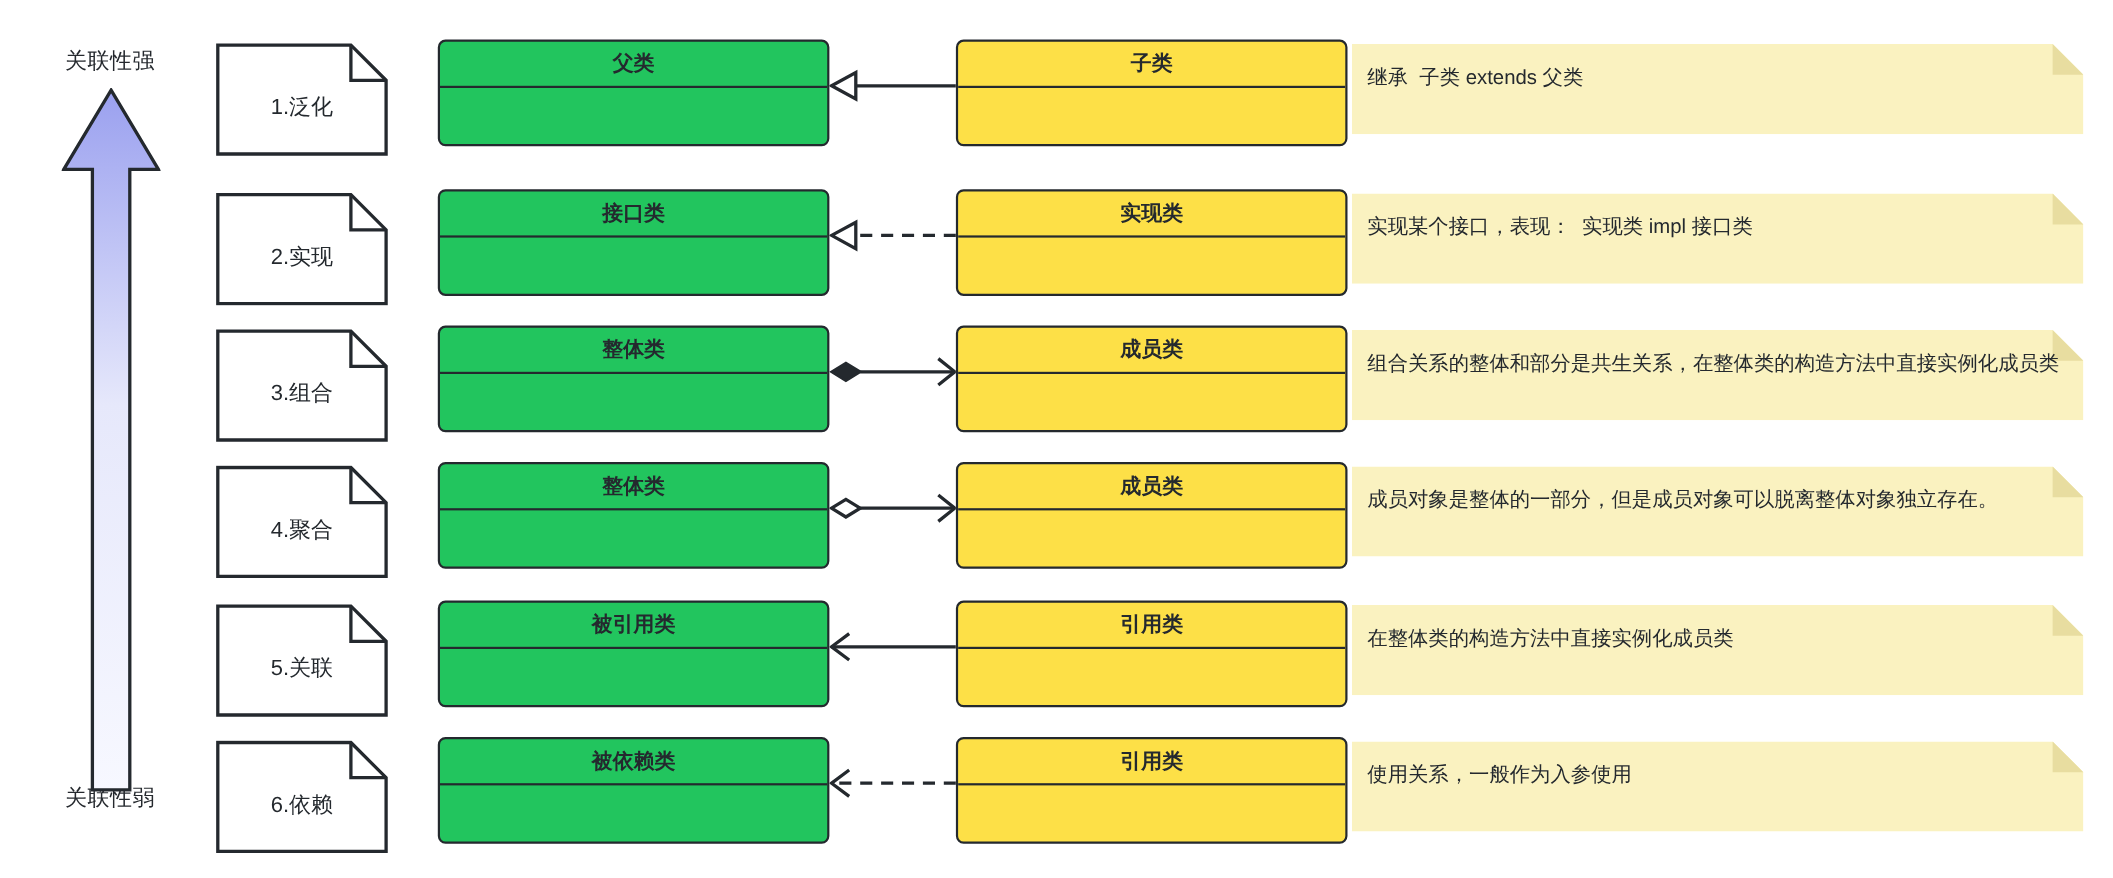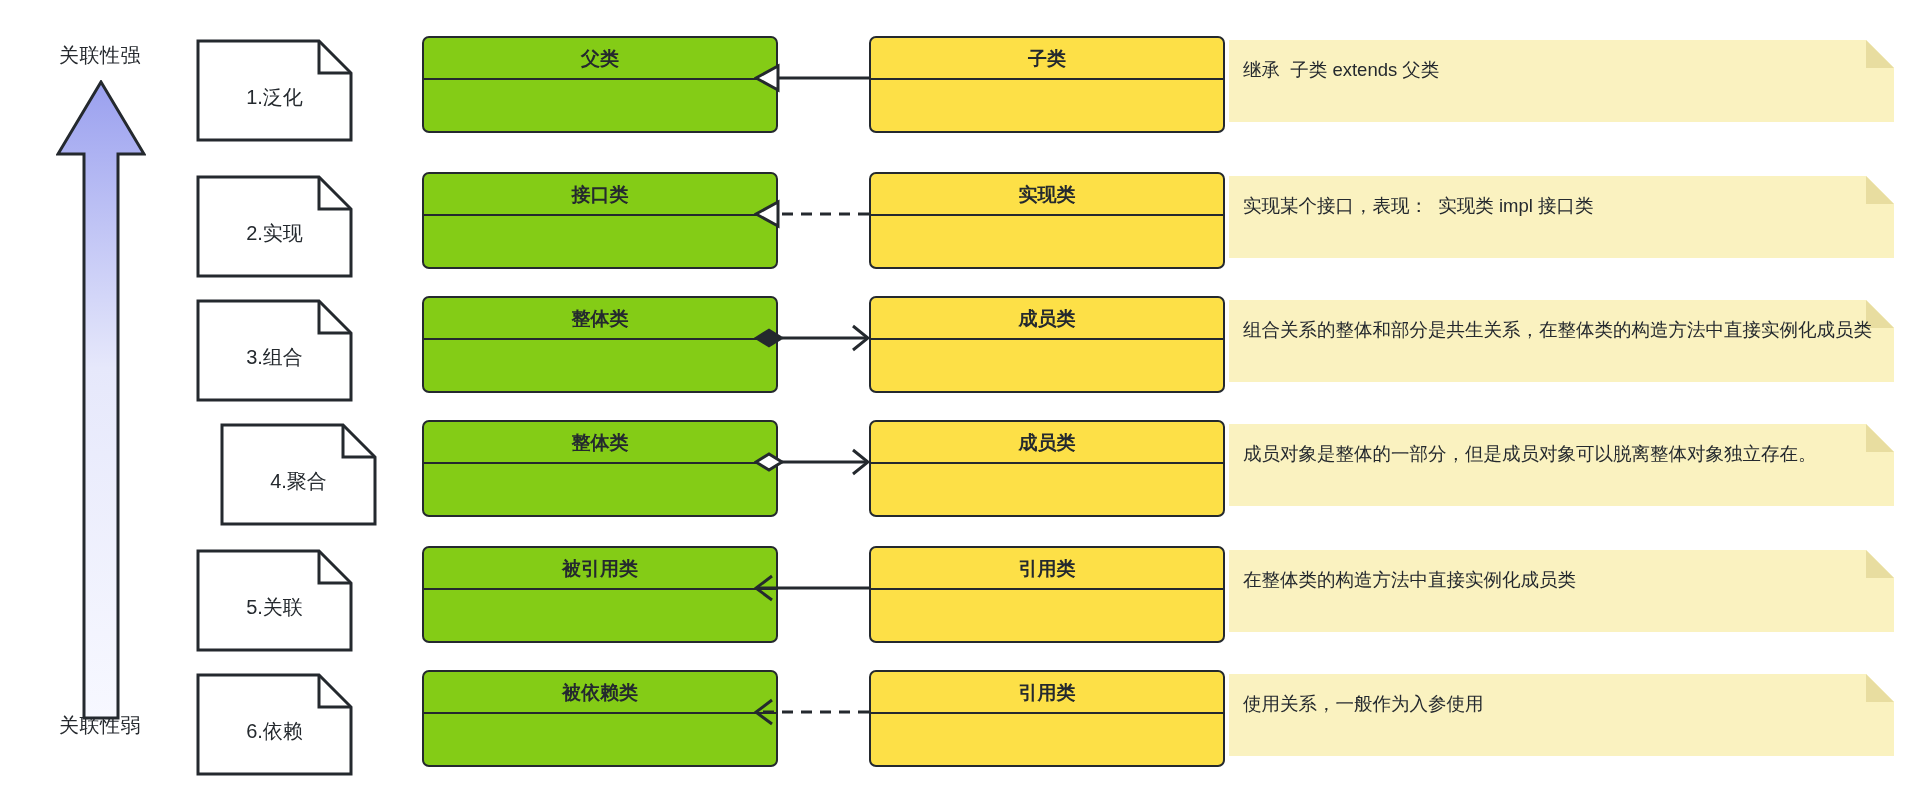--- a/index.html
+++ b/index.html
@@ -33,21 +33,21 @@
     display:flex;align-items:center;justify-content:center;
     font-size:20px;color:#24292e;padding-top:14px;box-sizing:border-box;
   }
 
   
   .umlbox{
     position:absolute;width:356px;height:97px;
     border:2.5px solid #24292e;border-radius:7px;
     box-sizing:border-box;overflow:hidden;
   }
-  .umlbox.src{background:#84cc16;margin-left:24px;}
+  .umlbox.src{background:#22c55e;}
   .umlbox.dst{background:#fde047;}
   .umlbox .title{
     height:42px;line-height:42px;text-align:center;
     font-size:19px;font-weight:bold;color:#24292e;
     border-bottom:2.5px solid #24292e;box-sizing:border-box;
   }
   .umlbox .body{height:100%;}
 
   
   .conn{position:absolute;}
@@ -155,21 +155,21 @@
           <polygon points="2,20 15,12 28,20 15,28" fill="#24292e" stroke="#24292e" stroke-width="2.5" stroke-linejoin="miter"></polygon>
           <polyline points="99,8 114,20 99,32" fill="none" stroke="#24292e" stroke-width="3" stroke-linejoin="miter" stroke-linecap="butt"></polyline>
         </svg></div>
       <div class="note" style="left: 1229px; top: 300px;">
         <svg width="665" height="82" viewBox="0 0 665 82">
           <path d="M0,0 L637,0 L665,28 L665,82 L0,82 Z" fill="#faf2c0"></path>
           <path d="M637,0 L665,28 L637,28 Z" fill="#e8dda0"></path>
         </svg>
         <div class="ntext">组合关系的整体和部分是共生关系，在整体类的构造方法中直接实例化成员类</div>
       </div>
-      <div class="doccard" style="left: 196px; top: 423px; margin-left: 24px;">
+      <div class="doccard" style="left: 196px; top: 423px;">
         <svg width="157" height="103" viewBox="0 0 157 103">
           <path d="M2,2 L123,2 L155,34 L155,101 L2,101 Z" fill="#ffffff" stroke="#24292e" stroke-width="3" stroke-linejoin="miter"></path>
           <path d="M123,2 L123,34 L155,34" fill="none" stroke="#24292e" stroke-width="3" stroke-linejoin="miter"></path>
         </svg>
         <div class="doctext">4.聚合</div>
       </div>
       <div class="umlbox src" style="left: 398px; top: 420px;">
         <div class="title">整体类</div>
         <div class="body"></div>
       </div>

